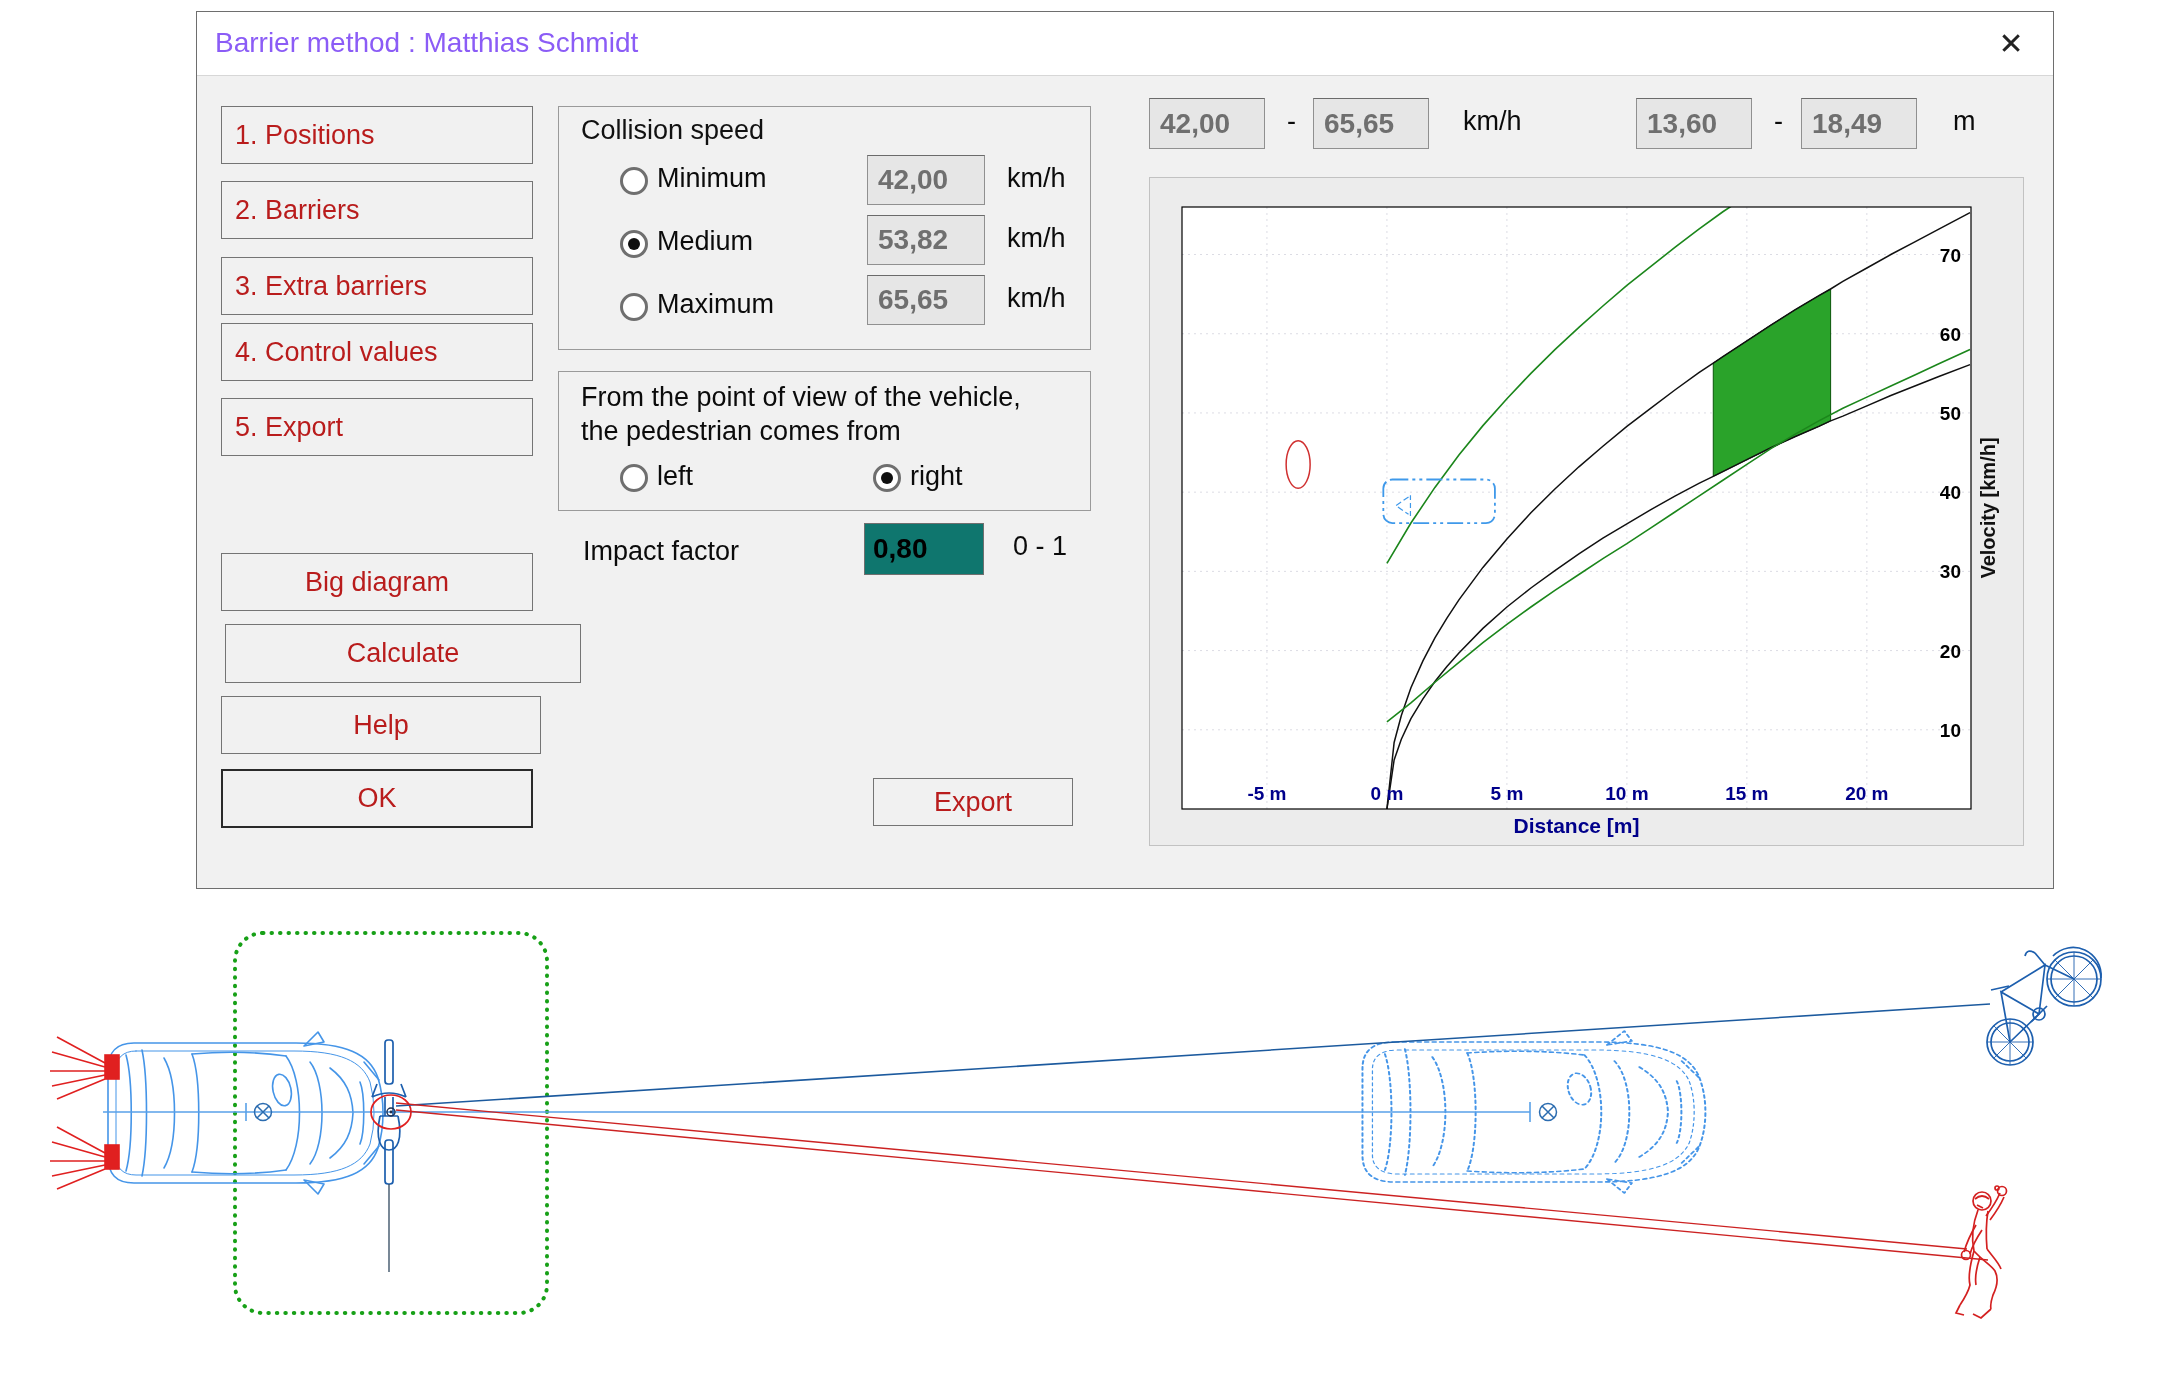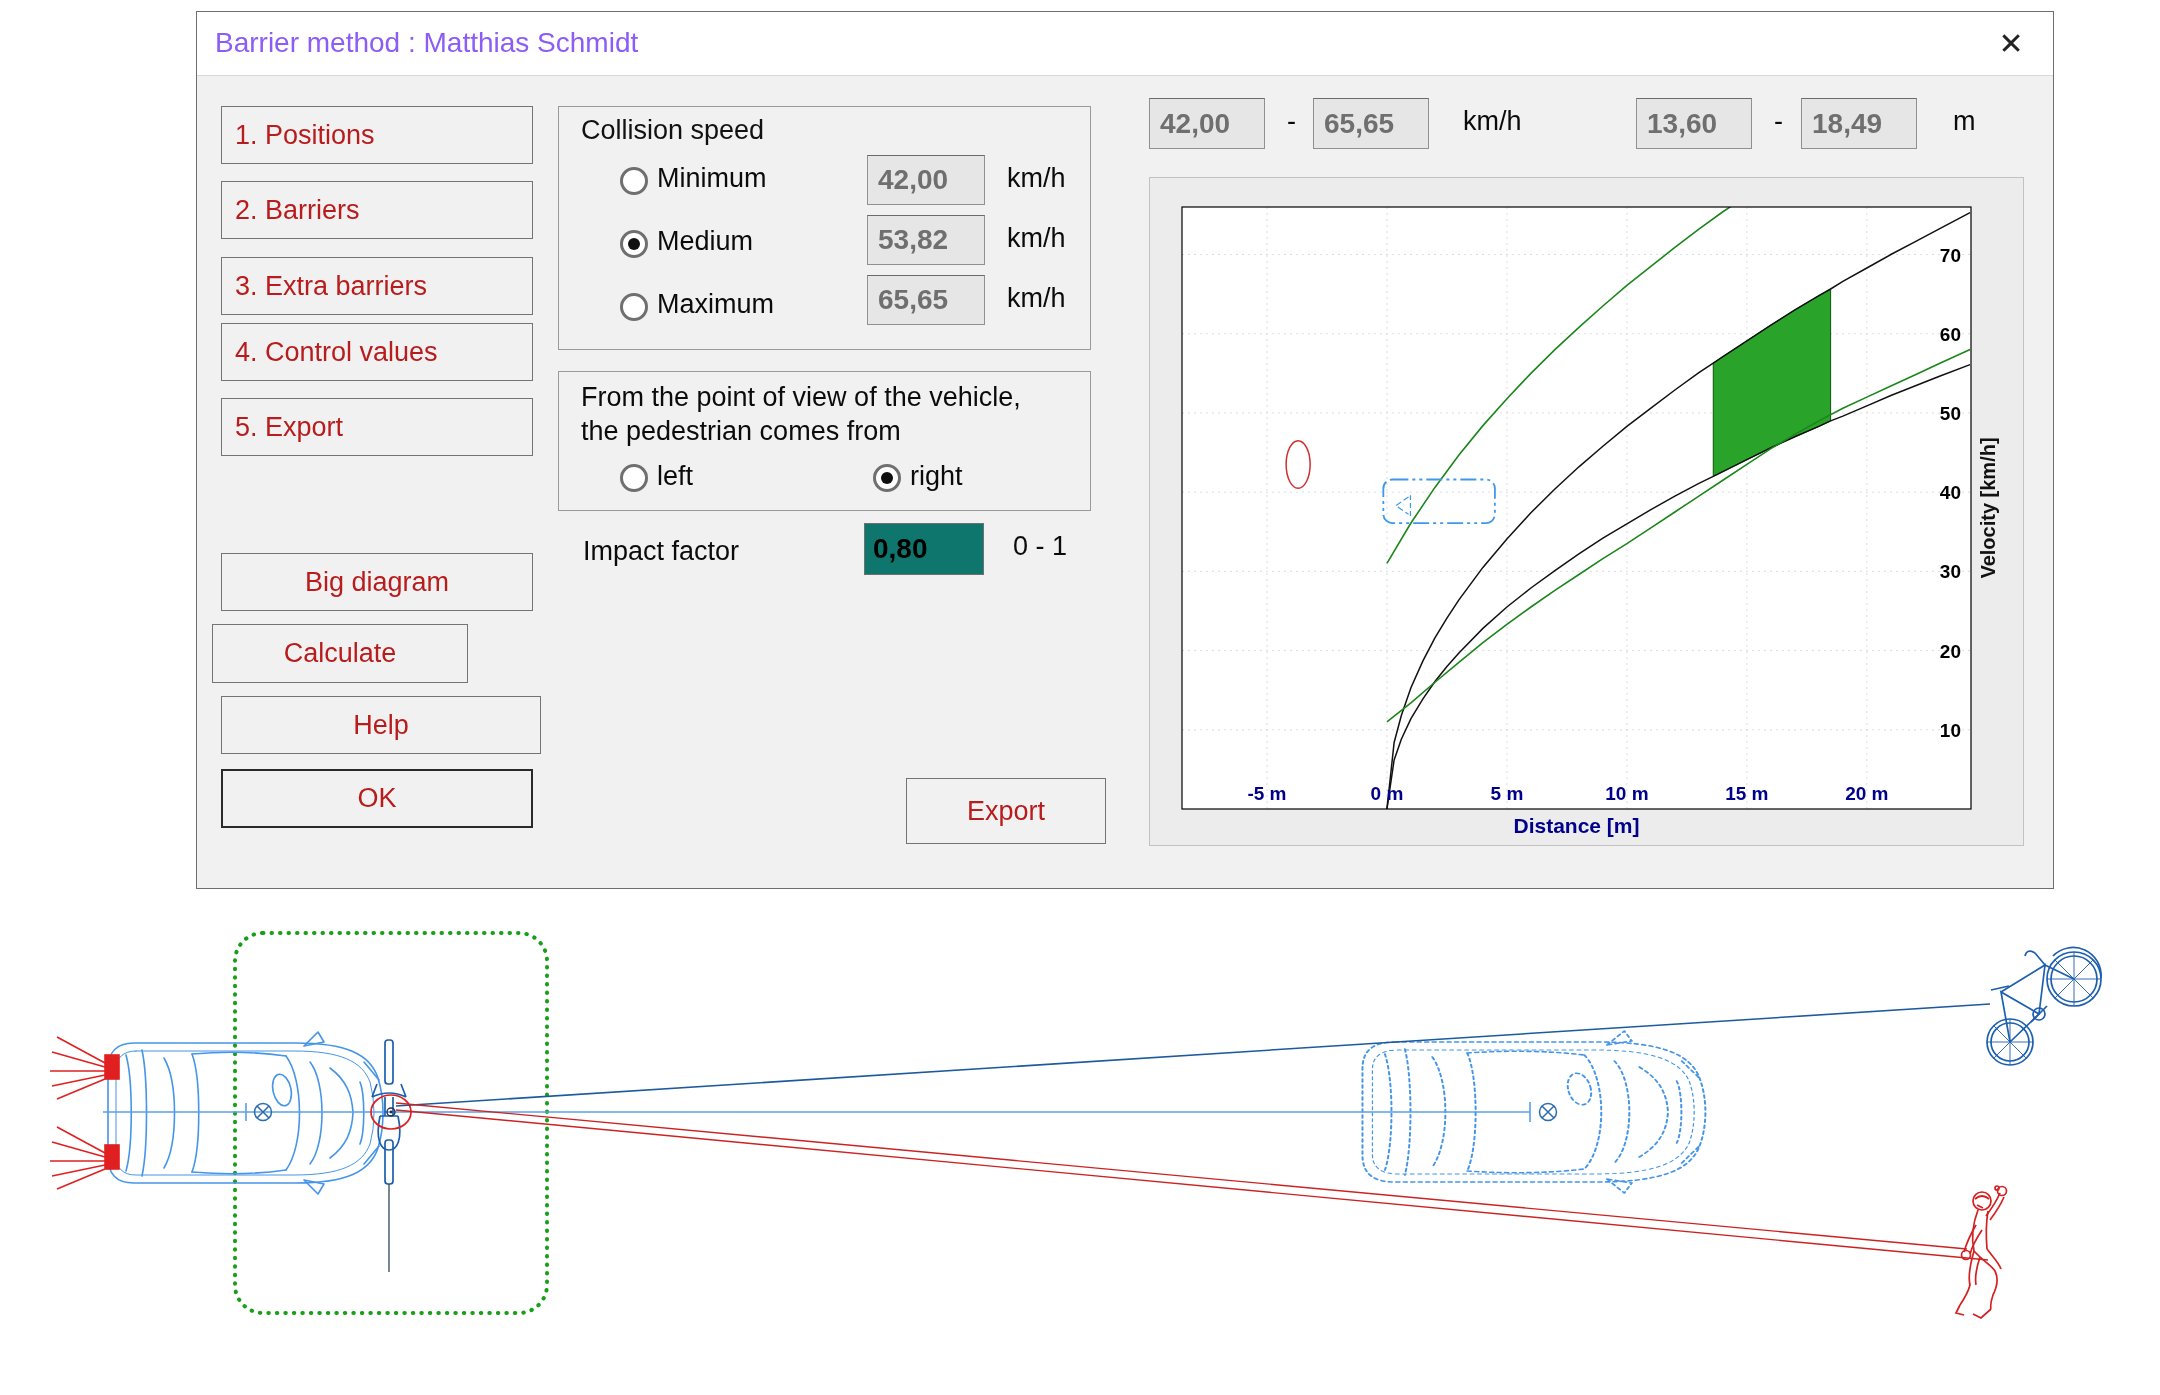--- a/index.html
+++ b/index.html
@@ -52,21 +52,21 @@
     <span class="close">✕</span>
   </div>
 
   <div class="btn navb" style="left:24px;top:94px;width:312px;height:58px">1. Positions</div>
   <div class="btn navb" style="left:24px;top:169px;width:312px;height:58px">2. Barriers</div>
   <div class="btn navb" style="left:24px;top:245px;width:312px;height:58px">3. Extra barriers</div>
   <div class="btn navb" style="left:24px;top:311px;width:312px;height:58px">4. Control values</div>
   <div class="btn navb" style="left:24px;top:386px;width:312px;height:58px">5. Export</div>
 
   <div class="btn actb" style="left:24px;top:541px;width:312px;height:58px">Big diagram</div>
-  <div class="btn actb" style="left:15px;top:612px;width:256px;height:59px">Calculate</div>
+  <div class="btn actb" style="left:28px;top:612px;width:356px;height:59px">Calculate</div>
   <div class="btn actb" style="left:24px;top:684px;width:320px;height:58px">Help</div>
   <div class="btn actb default" style="left:24px;top:757px;width:312px;height:59px">OK</div>
 
   <div class="grp" style="left:361px;top:94px;width:533px;height:244px">
     <span class="grplabel">Collision speed</span>
     <span class="radio" style="left:61px;top:60px"></span>
     <span class="txt" style="left:98px;top:56px">Minimum</span>
     <span class="radio on" style="left:61px;top:123px"></span>
     <span class="txt" style="left:98px;top:119px">Medium</span>
     <span class="radio" style="left:61px;top:186px"></span>
@@ -85,21 +85,21 @@
     <span class="radio" style="left:61px;top:92px"></span>
     <span class="txt" style="left:98px;top:89px">left</span>
     <span class="radio on" style="left:314px;top:92px"></span>
     <span class="txt" style="left:351px;top:89px">right</span>
   </div>
 
   <span class="txt" style="left:386px;top:524px">Impact factor</span>
   <div class="field-edit" style="left:667px;top:511px;width:120px;height:52px">0,80</div>
   <span class="txt" style="left:816px;top:519px">0 - 1</span>
 
-  <div class="btn actb" style="left:709px;top:766px;width:200px;height:66px">Export</div>
+  <div class="btn actb" style="left:676px;top:766px;width:200px;height:48px">Export</div>
 
   <div class="field-dis" style="left:952px;top:86px;width:116px;height:51px">42,00</div>
   <span class="txt" style="left:1090px;top:94px">-</span>
   <div class="field-dis" style="left:1116px;top:86px;width:116px;height:51px">65,65</div>
   <span class="txt" style="left:1266px;top:94px">km/h</span>
   <div class="field-dis" style="left:1439px;top:86px;width:116px;height:51px">13,60</div>
   <span class="txt" style="left:1577px;top:94px">-</span>
   <div class="field-dis" style="left:1604px;top:86px;width:116px;height:51px">18,49</div>
   <span class="txt" style="left:1756px;top:94px">m</span>
 

